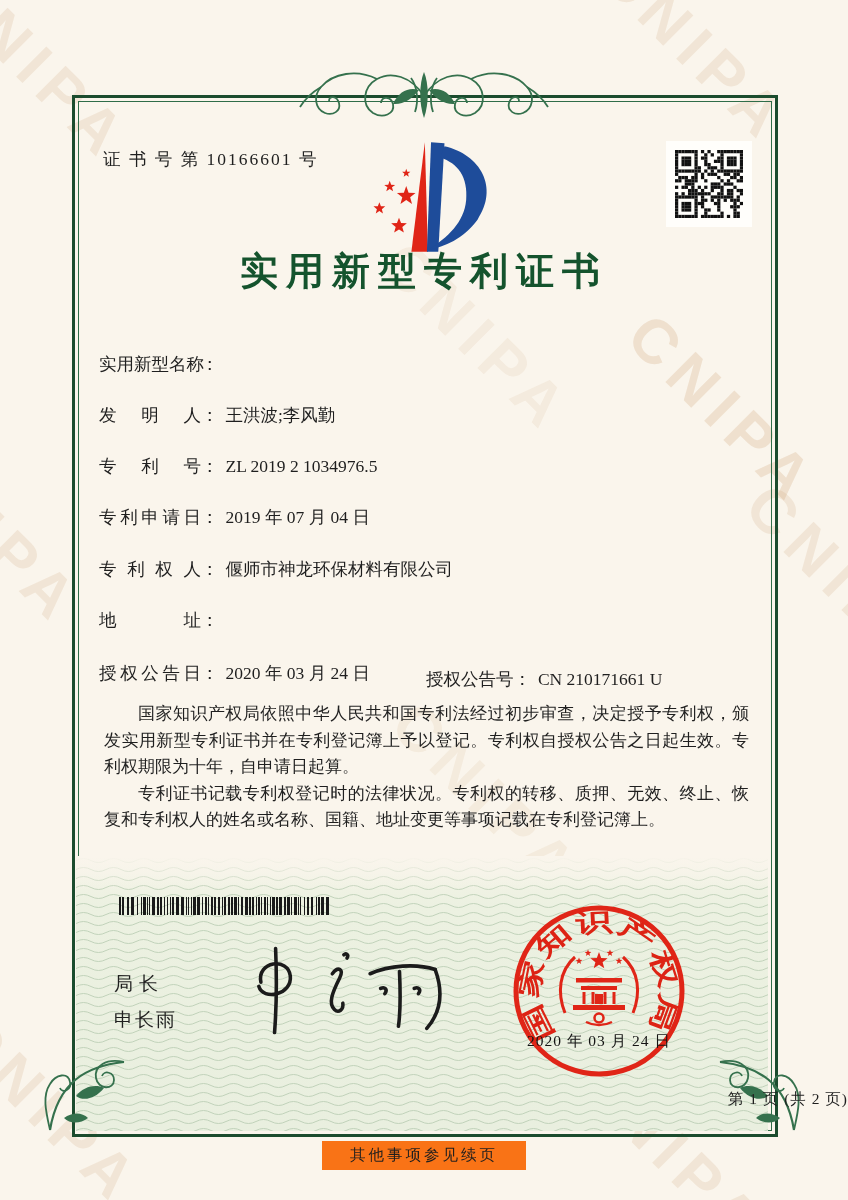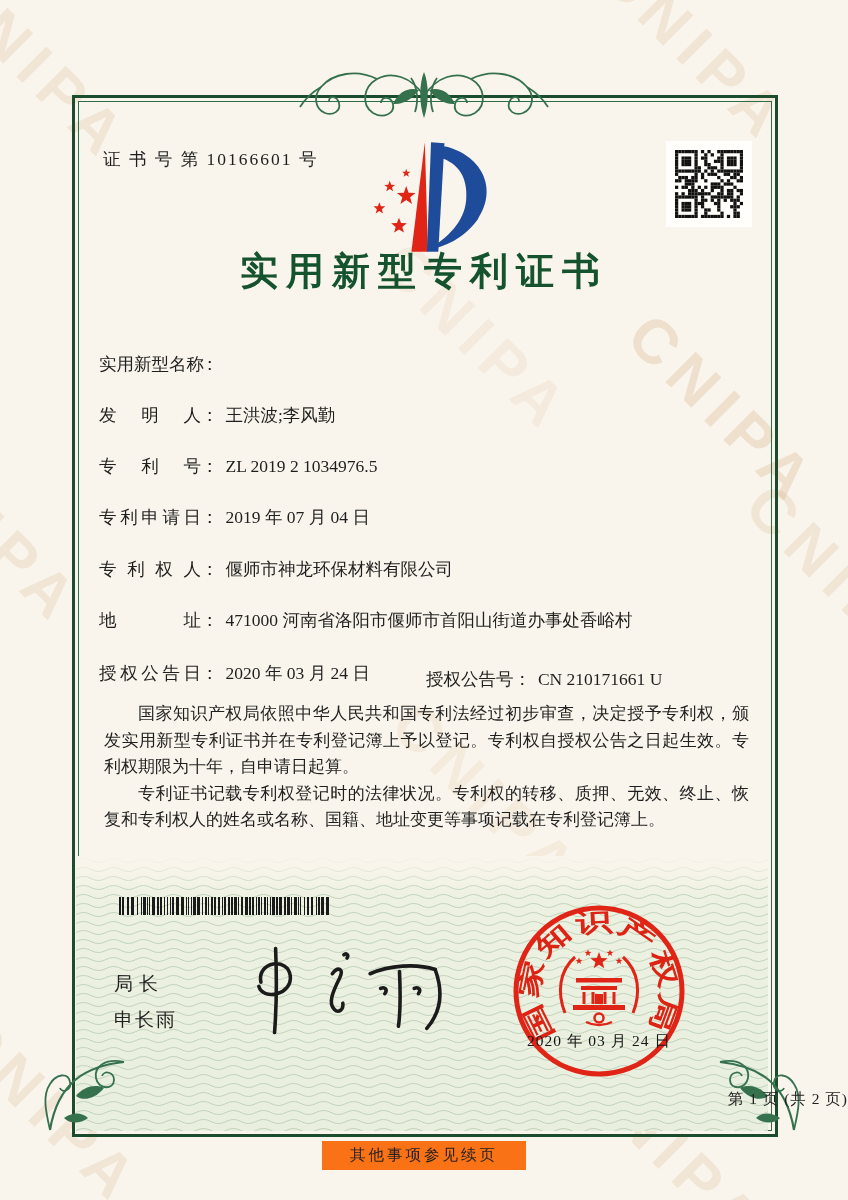--- a/index.html
+++ b/index.html
@@ -388,21 +388,20 @@
   <span class="fvalue">2019 年 07 月 04 日</span>
 </div>
 <div class="row" style="top:557px">
   <span class="flabel">专利权人</span>
     <span>：</span>
   <span class="fvalue">偃师市神龙环保材料有限公司</span>
 </div>
 <div class="row" style="top:608px">
   <span class="flabel">地址</span>
     <span>：</span>
-  <span class="fvalue">471000 河南省洛阳市偃师市首阳山街道办事处香峪村</span>
 </div>
 <div class="row" style="top:655px">
   <span class="flabel">授权公告日</span>
     <span>：</span>
   <span class="fvalue">2020 年 03 月 24 日</span>
   <span class="grant2">
     <span>授权公告号</span>
       <span>：</span>
     <span class="fvalue">CN 210171661 U</span>
   </span>

